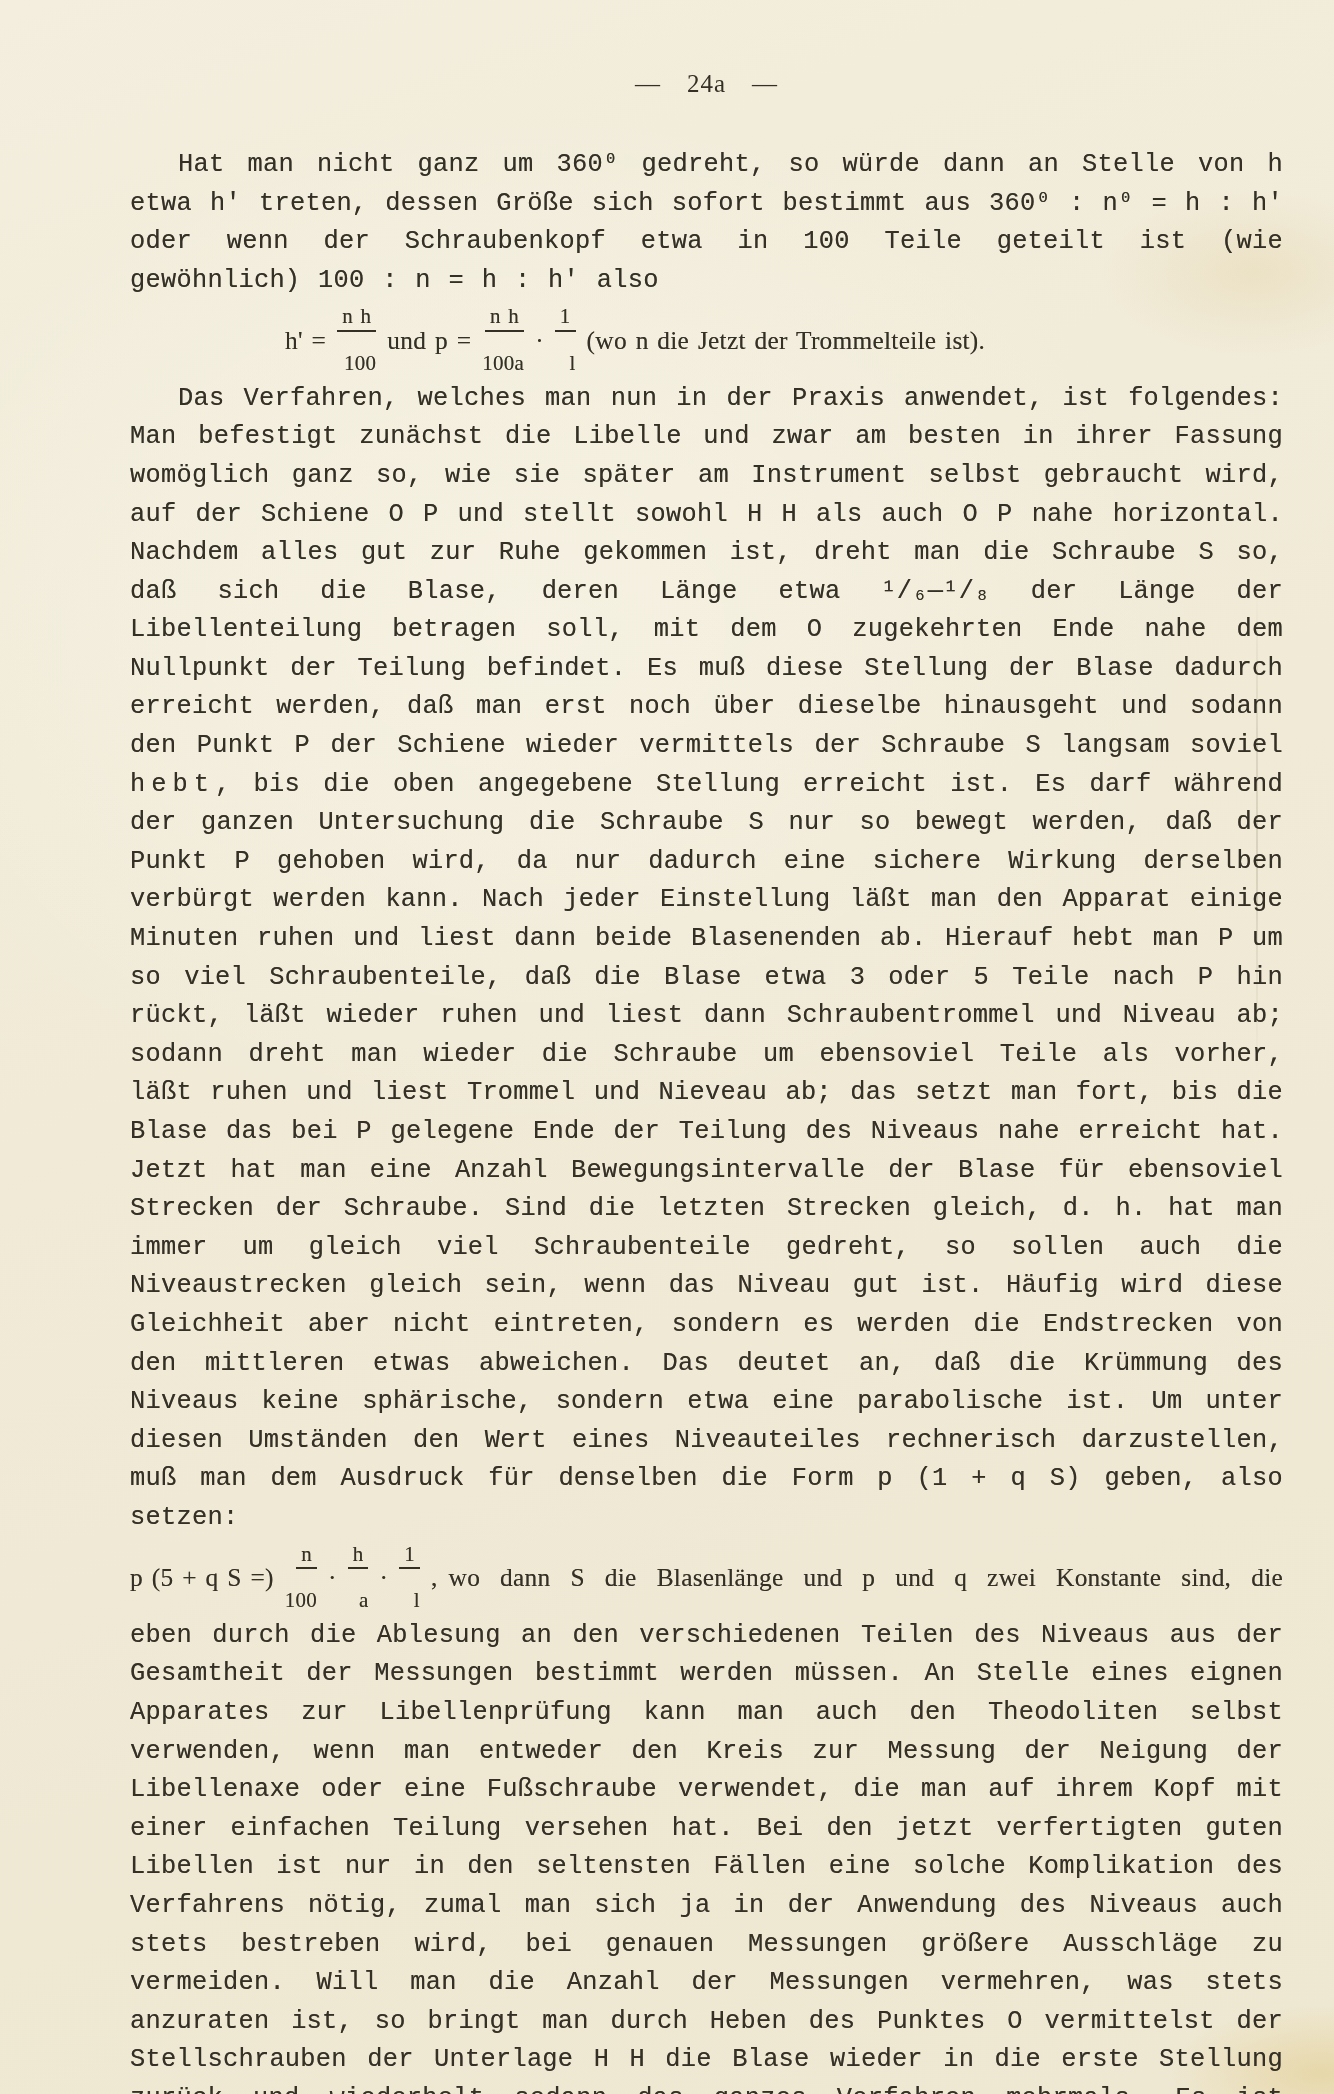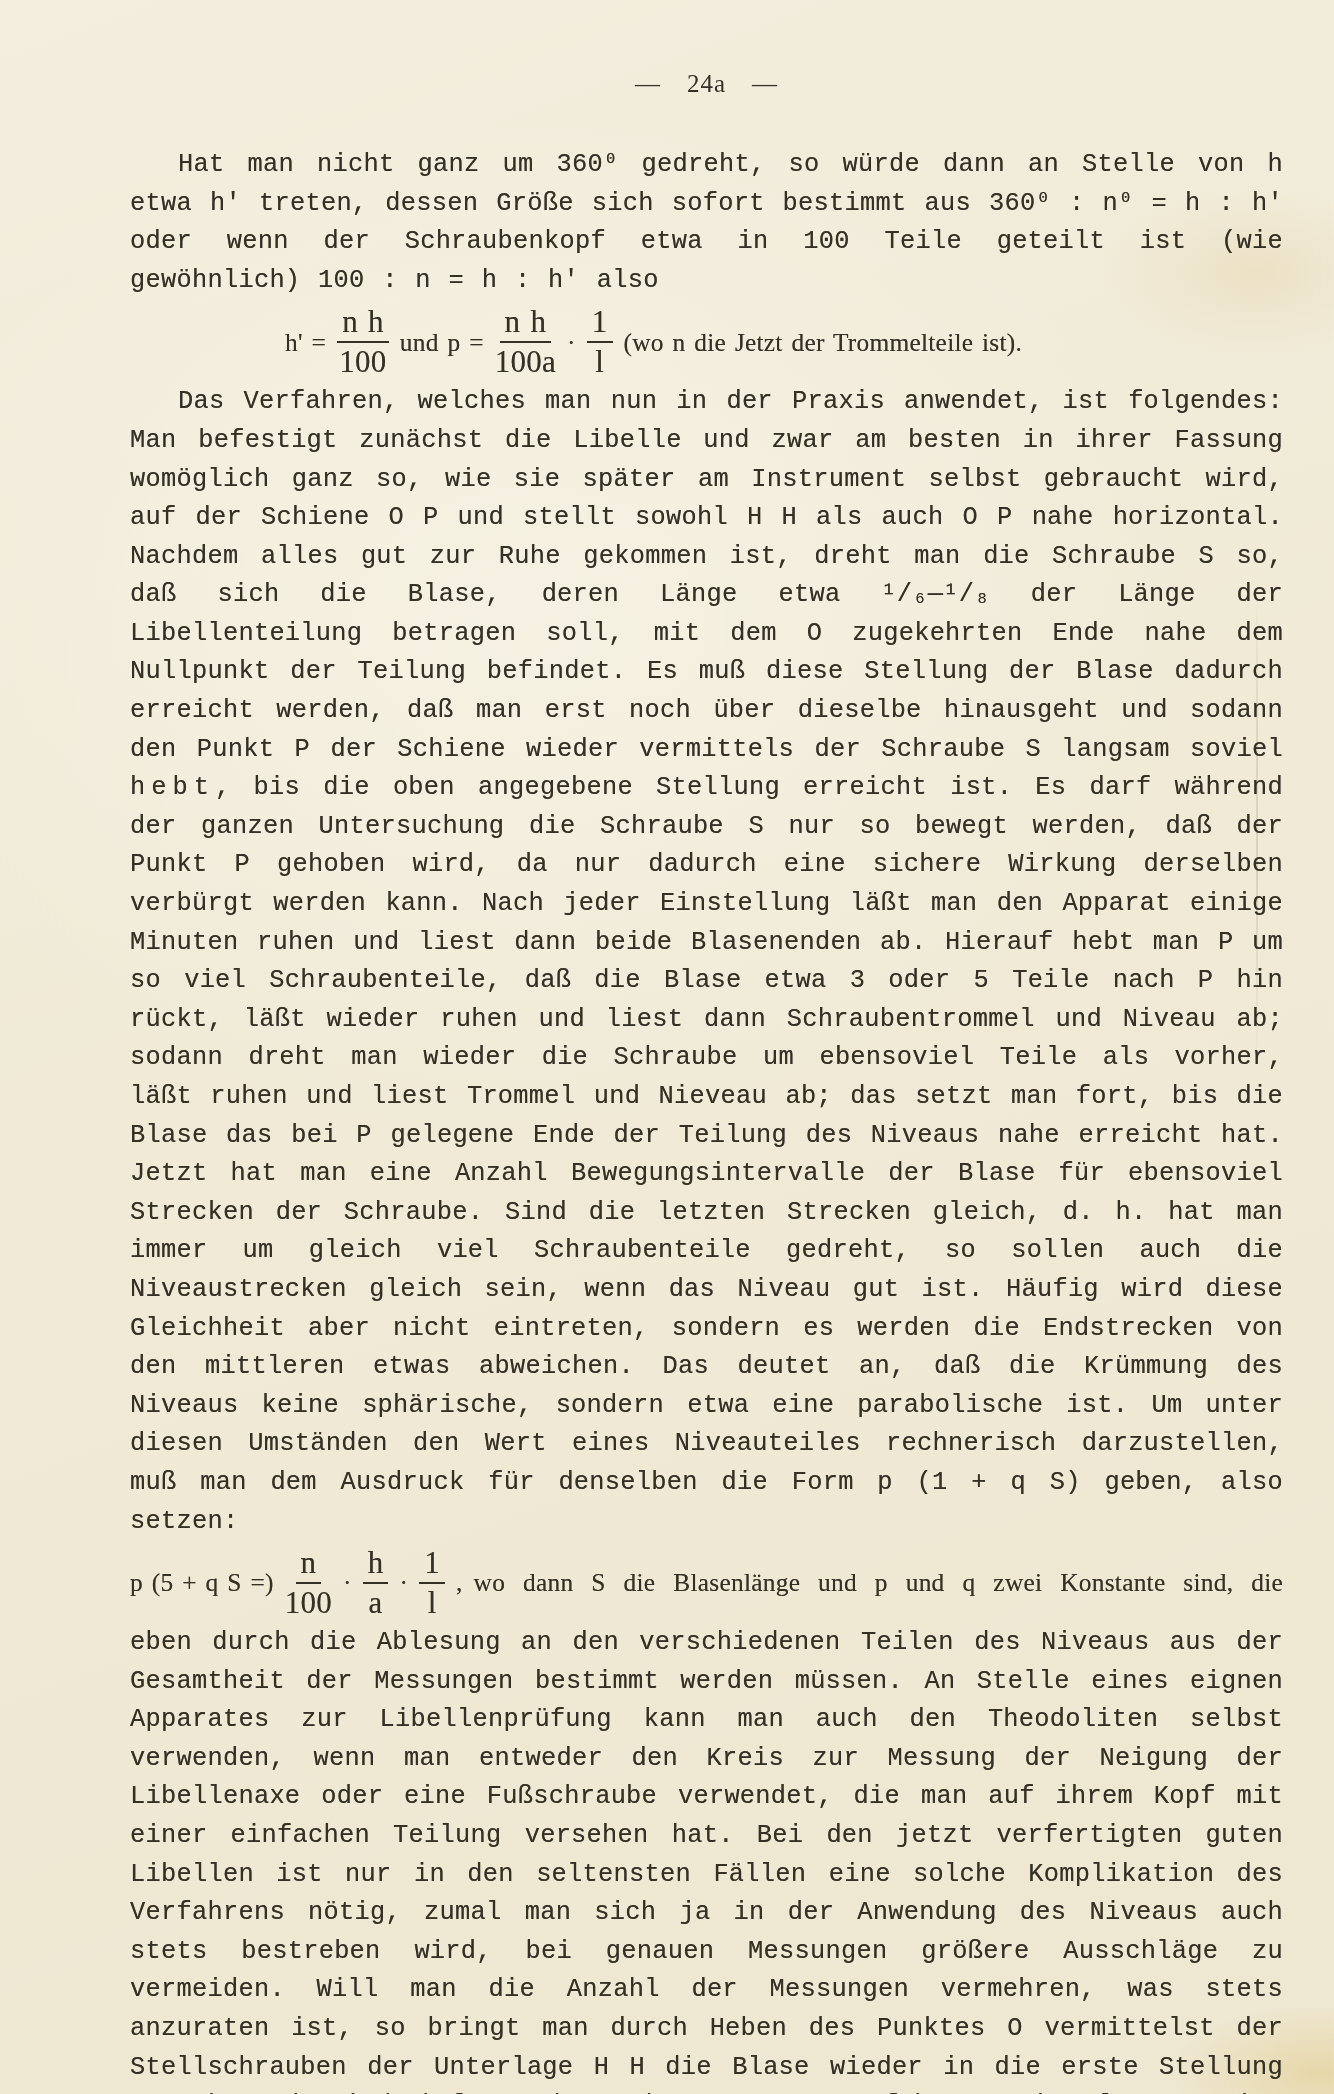--- a/index.html
+++ b/index.html
@@ -36,25 +36,25 @@
   .text-block p{margin:0;font-family:Liberation Mono, monospace;}
   .indent{text-indent:48px;}
   .sperr{letter-spacing:6px;}
   .formula-row{
     display:flex;align-items:center;gap:11px;
     margin:5px 0 5px 0;
     white-space:nowrap;
   }
   .formula-row.centered{margin-left:155px;}
   .frac{
-    display:inline-flex;flex-direction:column;align-items:center;
-    line-height:1.08;font-size:31px;
+    display:inline-flex;flex-direction:column;align-items:flex-end;
+    line-height:1.08;font-size:21px;
   }
   .frac .num{border-bottom:2px solid #343026;padding:0 5px 2px 5px;}
-  .frac .den{padding-top:2px;}
+  .frac .den{padding-top:20px;}
   .formula-tail{white-space:normal;}
   .formula-tail.fill{
     flex:1;
     text-align:justify;text-align-last:justify;
   }
   .ornament-wrap{
     display:flex;justify-content:center;
     margin-top:62px;
   }
 </style>

